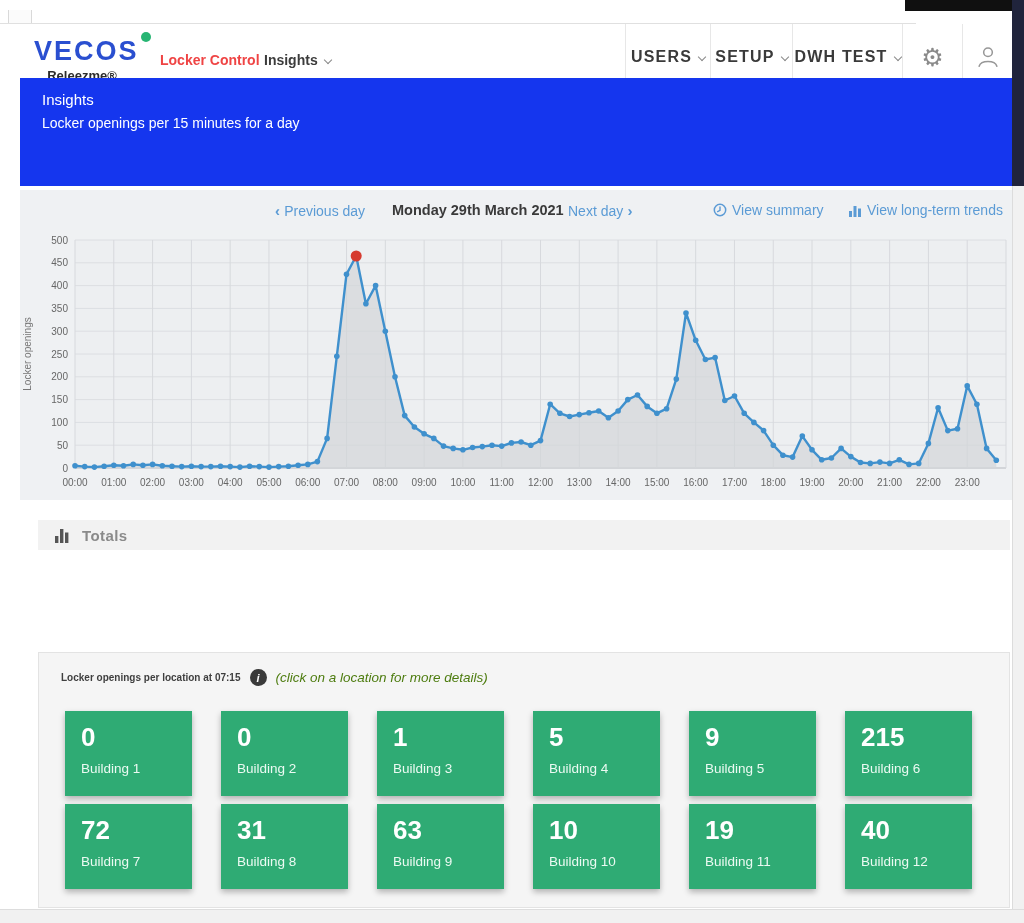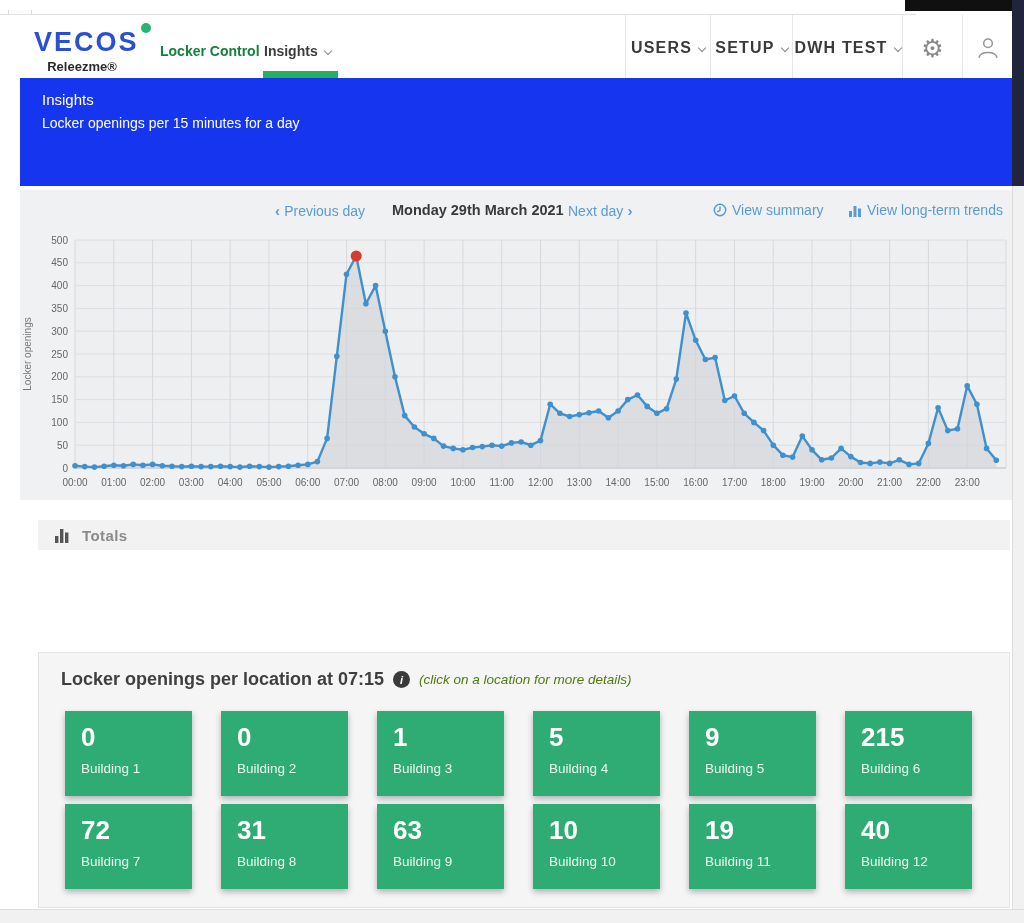--- a/index.html
+++ b/index.html
@@ -8,26 +8,26 @@
   #page { position:relative; width:1024px; height:923px; background:#fff; overflow:hidden; }
 
   
   .top-edge-bar { position:absolute; left:905px; top:0; width:119px; height:11px; background:#101010; }
   .corner-artifact { position:absolute; left:8px; top:10px; width:24px; height:26px; background:#fbfbfb; border:1px solid #d9d9d9; border-top:none; }
   .right-dark-strip { position:absolute; left:1012px; top:0; width:12px; height:186px; background:#20243c; }
   .scrollbar-track { position:absolute; left:1012px; top:186px; width:12px; height:737px; background:#f1f1f1; border-left:1px solid #dcdcdc; }
   .bottom-strip { position:absolute; left:0; top:909px; width:1024px; height:14px; background:#f1f1f1; border-top:1px solid #ddd; }
 
   
-  .topbar { position:absolute; left:0; top:14px; width:916px; height:66px; background:#fff; border-top:1px solid #e0e0e0;padding-left:6px; }
+  .topbar { position:absolute; left:0; top:23px; width:916px; height:66px; background:#fff; border-top:1px solid #e0e0e0;padding-left:6px; }
   .logo { position:absolute; left:34px; top:8px; }
   .logo-name { font-size:27px; font-weight:bold; color:#2a4fd0; letter-spacing:2px; line-height:1; }
   .logo-dot { display:inline-block; width:10px; height:10px; border-radius:50%; background:#27b573; vertical-align:18px; margin-left:2px; }
   .logo-sub { font-size:13px; font-weight:bold; color:#2c2c2c; margin-top:3px; text-align:center; width:96px; }
-  .nav-item { position:absolute; top:28px; font-size:14px; font-weight:bold; color:#15803d; cursor:pointer; }
+  .nav-item { position:absolute; top:28px; font-size:14px; font-weight:bold; color:#ef4444; cursor:pointer; }
   .nav-item.active { color:#3c3c3c; }
   .nav-underline { position:absolute; left:263px; top:56px; width:75px; height:10px; background:#27ae60; }
   .chev { display:inline-block; width:6px; height:6px; border-right:1.6px solid #888; border-bottom:1.6px solid #888; transform:rotate(45deg); margin-left:7px; vertical-align:2px; }
   .menu-col { position:absolute; top:0; height:66px; border-left:1px solid #e7e7e7; display:flex; align-items:center; justify-content:center; font-size:16px; font-weight:bold; letter-spacing:1.2px; color:#3a3a3a; cursor:pointer; }
   .icon-col { position:absolute; top:0; height:66px; border-left:1px solid #e7e7e7; display:flex; align-items:center; justify-content:center; cursor:pointer; }
   .gear-glyph { font-size:25px; color:#8a8a8a; line-height:1; }
 
   
   .banner { position:absolute; left:20px; top:78px; width:992px; height:108px; background:#1536ee; color:#fff; padding:13px 0 0 22px; }
   .banner-eyebrow { font-size:15px; }
@@ -46,21 +46,21 @@
   .totals-bar { position:absolute; left:38px; top:520px; width:972px; height:30px; background:#f2f2f2; display:flex; align-items:center; padding-left:16px; }
   .totals-title { font-size:15px; font-weight:bold; color:#8a8a8a; letter-spacing:0.4px; margin-left:12px; }
   .totals-cards { position:absolute; left:48px; top:545px; display:flex; gap:16px; }
   .navy-card { width:222px; height:87px; background:#1b1b52; color:#fff; padding:13px 0 0 22px; }
   .card-value { font-size:27px; font-weight:bold; letter-spacing:1px; }
   .card-label { font-size:14px; color:#e9e9f2; margin-top:7px; }
 
   
   .loc-panel { position:absolute; left:38px; top:652px; width:972px; height:256px; background:#f5f5f5; border:1px solid #e3e3e3; }
   .loc-head { position:absolute; left:22px; top:16px; display:flex; align-items:center; gap:9px; }
-  .loc-title { font-size:18px; font-weight:bold; color:#3f3f3f; }
+  .loc-title { font-size:10px; font-weight:bold; color:#3f3f3f; }
   .info-icon { width:17px; height:17px; border-radius:50%; background:#3a3a3a; color:#fff; font-size:11px; font-weight:bold; display:flex; align-items:center; justify-content:center; font-style:italic; }
   .loc-hint { font-size:13.5px; font-style:italic; color:#4d7c0f; }
   .loc-tiles { position:absolute; left:26px; top:58px; width:930px; display:flex; flex-wrap:wrap; column-gap:29px; row-gap:8px; }
   .green-tile { width:127px; height:85px; background:#2fab74; color:#fff; padding:11px 0 0 16px; box-shadow:0 3px 6px rgba(0,0,0,0.28); cursor:pointer; }
   .tile-value { font-size:26px; font-weight:bold; }
   .tile-label { font-size:13.5px; color:#ebfaf2; margin-top:8px; }
 </style>
 </head>
 <body>
 

